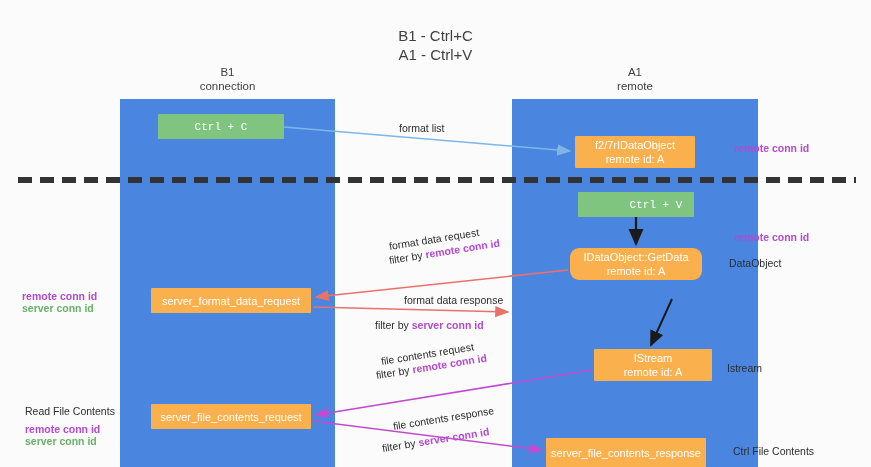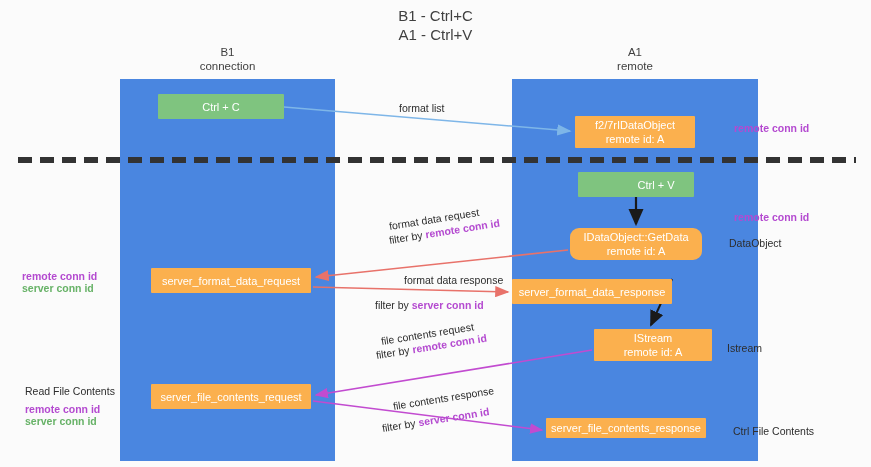--- a/index.html
+++ b/index.html
@@ -7,21 +7,21 @@
     margin: 0; padding: 0;
     background: #ffffff;
   }
   body {
     width: 871px; height: 467px;
     position: relative;
     overflow: hidden;
     font-family: "Liberation Sans", sans-serif;
     background: #fbfbfb;
   }
-  #stage { position: absolute; inset: 0; }
+  #stage { position: absolute; inset: 0; margin-top: 20px; }
 
   
   .column-band {
     position: absolute;
     background: #4a86e0;
   }
   #col-b1 { left: 120px; top: 79px; width: 215px; height: 382px; }
   #col-a1 { left: 512px; top: 79px; width: 246px; height: 382px; }
 
   
@@ -61,32 +61,32 @@
     align-items: center;
     justify-content: center;
     color: #ffffff;
     font-size: 11px;
     line-height: 14px;
     text-align: center;
     border-radius: 1px;
     white-space: pre-line;
     padding: 2px 4px;
   }
-  .node.green  { background: #7fc47f; }
+  .node.green  { background: #7fc47f; font-family: Liberation Mono, monospace; }
   .node.orange { background: #fbb04e; }
 
   #node-ctrl-c   { left: 158px; top: 94px;  width: 126px; height: 25px; }
   #node-idataobj { left: 575px; top: 116px; width: 120px; height: 32px; }
   #node-ctrl-v   { left: 578px; top: 172px; width: 116px; height: 25px; padding-left: 44px; }
   #node-getdata  { left: 570px; top: 228px; width: 132px; height: 32px; border-radius: 9px; }
   #node-fdreq    { left: 151px; top: 268px; width: 160px; height: 25px; }
   #node-fdresp   { left: 512px; top: 279px; width: 160px; height: 25px; }
   #node-istream  { left: 594px; top: 329px; width: 118px; height: 32px; }
   #node-fcreq    { left: 151px; top: 384px; width: 160px; height: 25px; }
-  #node-fcresp   { left: 546px; top: 418px; width: 160px; height: 20px; }
+  #node-fcresp   { left: 546px; top: 418px; width: 160px; height: 29px; }
 
   
   .annot {
     position: absolute;
     font-size: 10.5px;
     line-height: 14px;
     color: #2d2d2d;
     white-space: nowrap;
   }
   .annot.purple { color: #b44ad0; font-weight: bold; }
@@ -172,21 +172,20 @@
 
   <div id="divider"></div>
 
   <div id="node-ctrl-c" class="node green">Ctrl + C</div>
   <div id="node-idataobj" class="node orange">f2/7rIDataObject
 remote id: A</div>
   <div id="node-ctrl-v" class="node green">Ctrl + V</div>
   <div id="node-getdata" class="node orange">IDataObject::GetData
 remote id: A</div>
   <div id="node-fdreq" class="node orange">server_format_data_request</div>
-  <div id="node-fdresp" class="node orange">server_format_data_response</div>
   <div id="node-istream" class="node orange">IStream
 remote id: A</div>
   <div id="node-fcreq" class="node orange">server_file_contents_request</div>
   <div id="node-fcresp" class="node orange">server_file_contents_response</div>
 
   <div id="lbl-format-list" class="annot">format list</div>
 
   <div id="lbl-fd-request" class="annot tilt">format data request</div>
   <div id="lbl-fd-req-filter" class="annot tilt"><span>filter by </span><span class="kw-purple">remote conn id</span></div>
 

